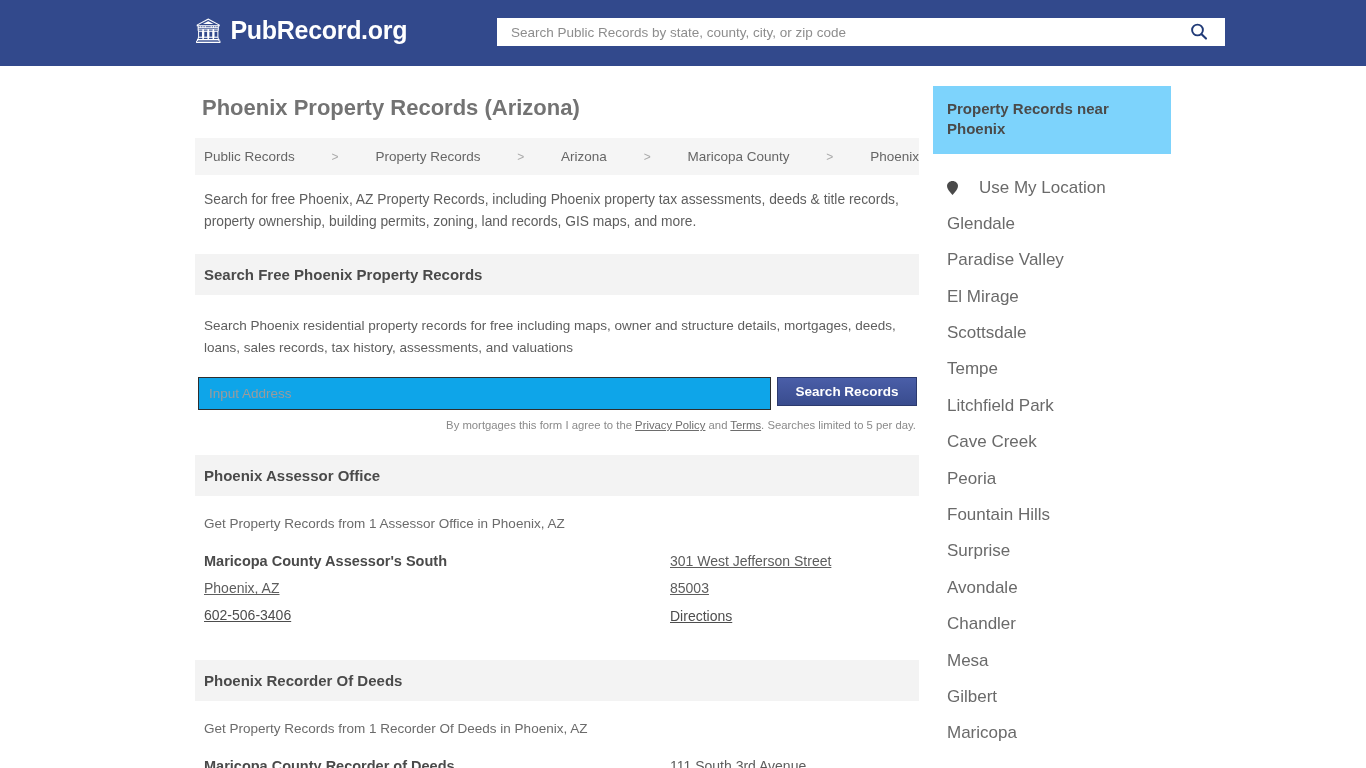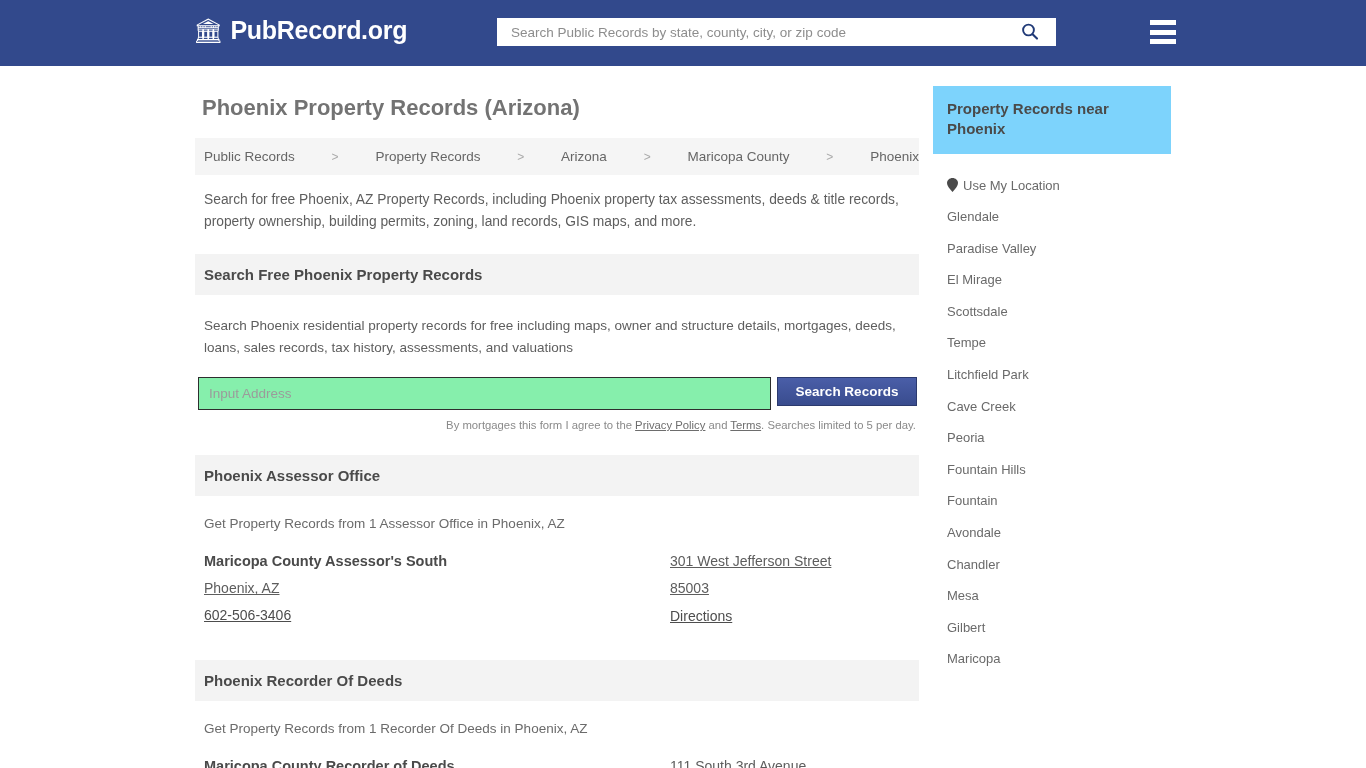--- a/index.html
+++ b/index.html
@@ -42,21 +42,21 @@
     font-size: 25px;
     font-weight: bold;
     letter-spacing: -0.3px;
     line-height: 1;
   }
 
   .header-search {
     position: absolute;
     left: 497px;
     top: 18px;
-    width: 559px;
+    width: 728px;
     height: 28px;
     background: #ffffff;
     display: flex;
     align-items: center;
     padding: 0 16px 0 12px;
   }
   .header-search input {
     flex: 1;
     border: none;
     outline: none;
@@ -183,21 +183,21 @@
   }
   .addr-input {
     width: 573px;
     height: 33px;
     border: 1px solid #2e2e2e;
     padding: 0 10px;
     font-size: 13.5px;
     font-family: "Liberation Sans", sans-serif;
     color: #333;
     outline: none;
-    background: #86efac;
+    background: #0ea5e9;
   }
   .addr-input::placeholder { color: #9b9b9b; }
   .search-btn {
     width: 140px;
     height: 29px;
     background: linear-gradient(#4a5ea8, #394c8e);
     border: 1px solid #2c3a6e;
     color: #ffffff;
     font-size: 13.5px;
     font-weight: bold;
@@ -254,23 +254,23 @@
   }
   .side-list {
     list-style: none;
     margin: 0;
     padding: 16px 0 0 0;
   }
   .side-list li { margin: 0; }
   .side-link {
     display: flex;
     align-items: center;
-    gap: 5px;
+    gap: 21px;
     padding: 8px 0 8px 14px;
-    font-size: 13px;
+    font-size: 17px;
     color: #6a6a6a;
     text-decoration: none;
     line-height: 1.2;
   }
   .pin-icon {
     width: 11px;
     height: 14px;
     flex: 0 0 11px;
     display: block;
   }
@@ -413,21 +413,21 @@
               <span>Peoria</span>
             </a>
           </li>
         <li>
             <a class="side-link" href="#">
               <span>Fountain Hills</span>
             </a>
           </li>
         <li>
             <a class="side-link" href="#">
-              <span>Fountain</span>
+              <span>Surprise</span>
             </a>
           </li>
         <li>
             <a class="side-link" href="#">
               <span>Avondale</span>
             </a>
           </li>
         <li>
             <a class="side-link" href="#">
               <span>Chandler</span>

